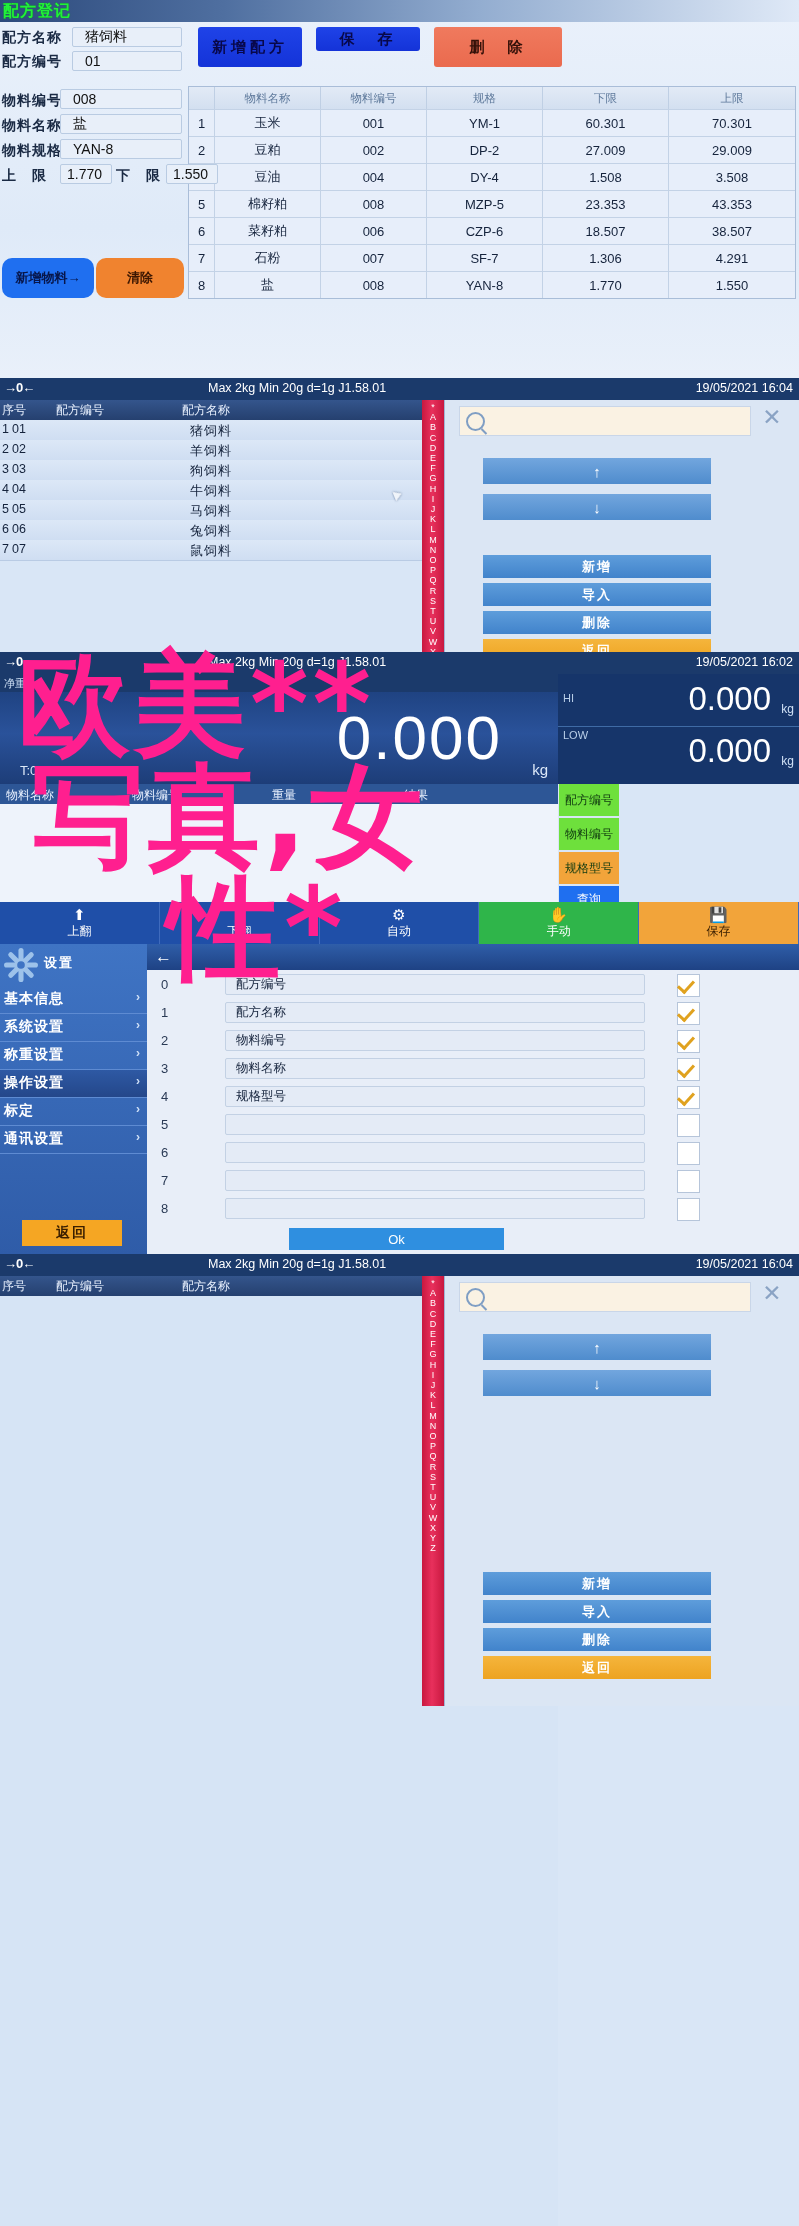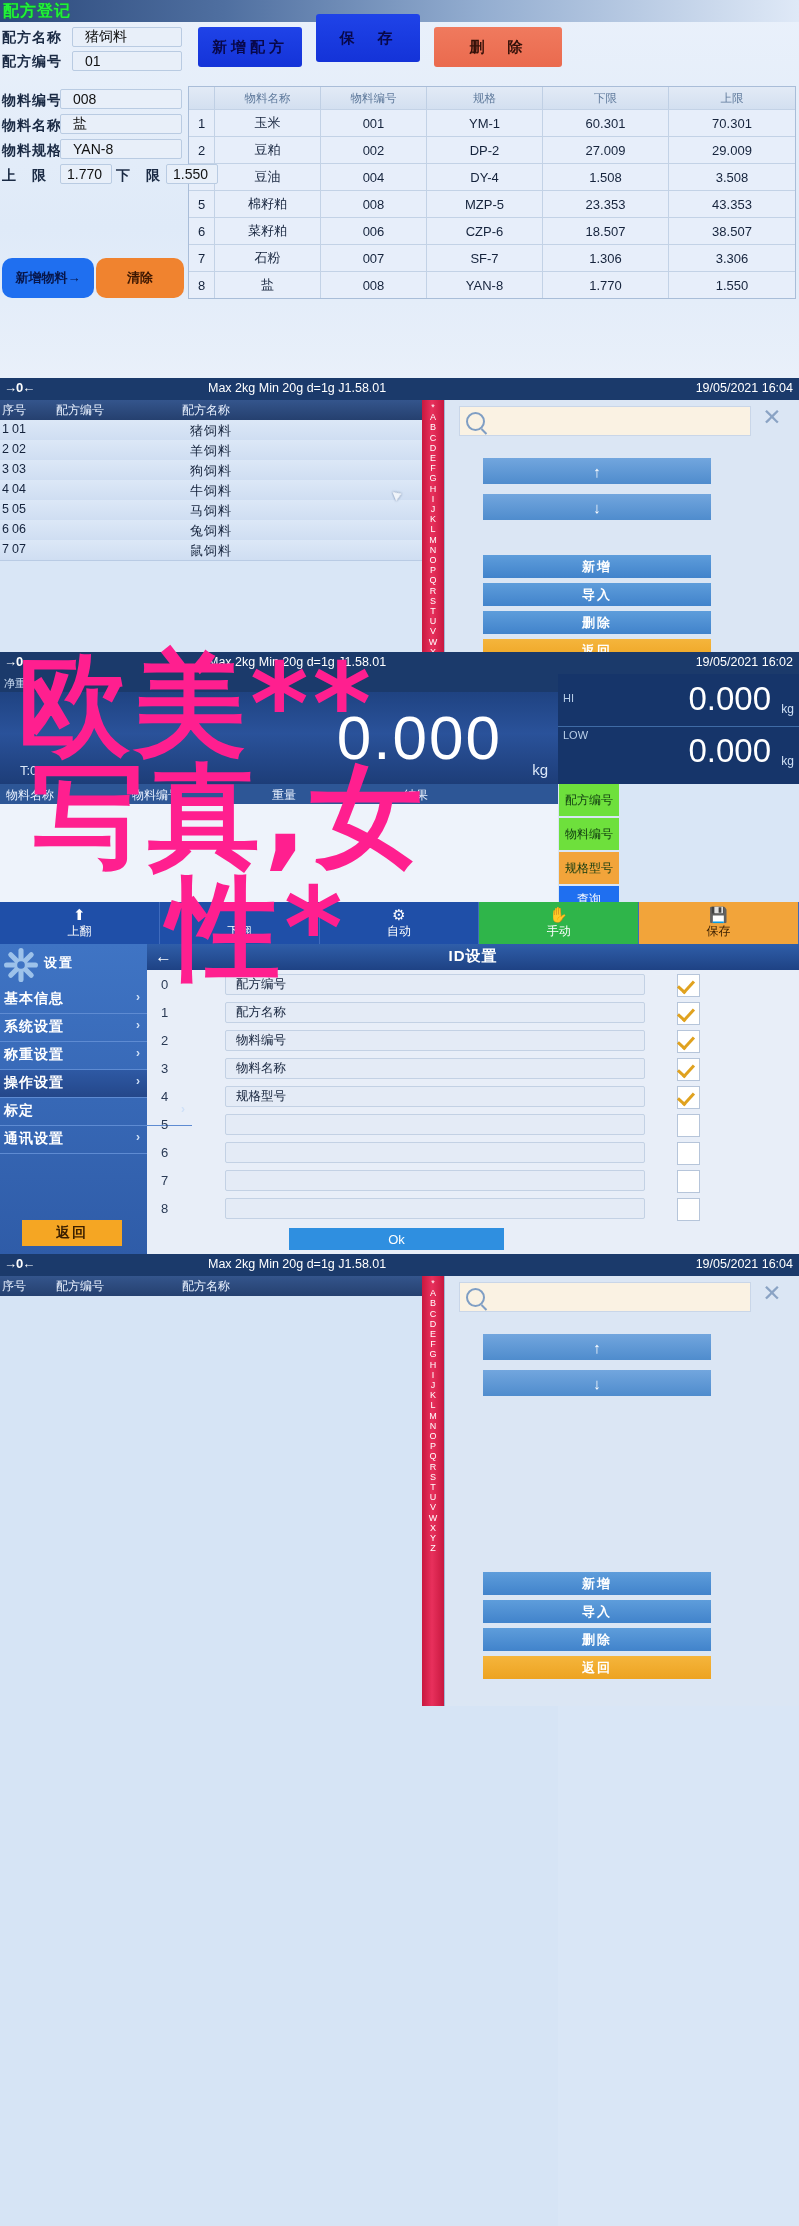--- a/index.html
+++ b/index.html
@@ -144,21 +144,21 @@
     <div class="p1-titlebar"></div>
     <div class="p1-title">配方登记</div>
 
     <div class="p1-lbl" style="left:2px;top:29px;">配方名称</div>
     <div class="p1-inp" style="left:72px;top:27px;width:110px;height:20px;">猪饲料</div>
 
     <div class="p1-lbl" style="left:2px;top:53px;">配方编号</div>
     <div class="p1-inp" style="left:72px;top:51px;width:110px;height:20px;">01</div>
 
     <div class="p1-btn blue" style="left:198px;top:27px;width:104px;height:40px;">新增配方</div>
-    <div class="p1-btn blue" style="left:316px;top:14px;width:104px;height:48px;">保　存</div>
+    <div class="p1-btn blue" style="left:316px;top:27px;width:104px;height:24px;">保　存</div>
     <div class="p1-btn red" style="left:434px;top:27px;width:128px;height:40px;">删　除</div>
 
     <div class="p1-lbl" style="left:2px;top:92px;">物料编号</div>
     <div class="p1-inp" style="left:60px;top:89px;width:122px;height:20px;">008</div>
 
     <div class="p1-lbl" style="left:2px;top:117px;">物料名称</div>
     <div class="p1-inp" style="left:60px;top:114px;width:122px;height:20px;">盐</div>
 
     <div class="p1-lbl" style="left:2px;top:142px;">物料规格</div>
     <div class="p1-inp" style="left:60px;top:139px;width:122px;height:20px;">YAN-8</div>
@@ -220,21 +220,21 @@
             <div class="c3">CZP-6</div>
             <div class="c4">18.507</div>
             <div class="c5">38.507</div>
           </div>
           <div class="tr">
             <div class="c0">7</div>
             <div class="c1">石粉</div>
             <div class="c2">007</div>
             <div class="c3">SF-7</div>
             <div class="c4">1.306</div>
-            <div class="c5">3.306</div>
+            <div class="c5">4.291</div>
           </div>
           <div class="tr">
             <div class="c0">8</div>
             <div class="c1">盐</div>
             <div class="c2">008</div>
             <div class="c3">YAN-8</div>
             <div class="c4">1.770</div>
             <div class="c5">1.550</div>
           </div>
         </div>
@@ -417,35 +417,34 @@
             <span class="ch">›</span>
           </div>
           <div class="s-item" style="top: 98px;">
             <span class="t">称重设置</span>
             <span class="ch">›</span>
           </div>
           <div class="s-item sel" style="top: 126px;">
             <span class="t">操作设置</span>
             <span class="ch">›</span>
           </div>
-          <div class="s-item" style="top: 154px; padding-left: 45px;">
+          <div class="s-item" style="top: 154px;">
             <span class="t">标定</span>
             <span class="ch">›</span>
           </div>
           <div class="s-item" style="top: 182px;">
             <span class="t">通讯设置</span>
             <span class="ch">›</span>
           </div>
         </div>
       <div class="s-back">返回</div>
     </div>
 
     <div class="id-hdr">
       <div class="id-back">←</div>
-      <div class="id-title">ID设置</div>
     </div>
     <div id="id-rows">
         <div class="id-row" style="top: 28px;">
           <span class="idx">0</span>
           <span class="fld">配方编号</span>
           <span class="chk on"></span>
         </div>
         <div class="id-row" style="top: 56px;">
           <span class="idx">1</span>
           <span class="fld">配方名称</span>

